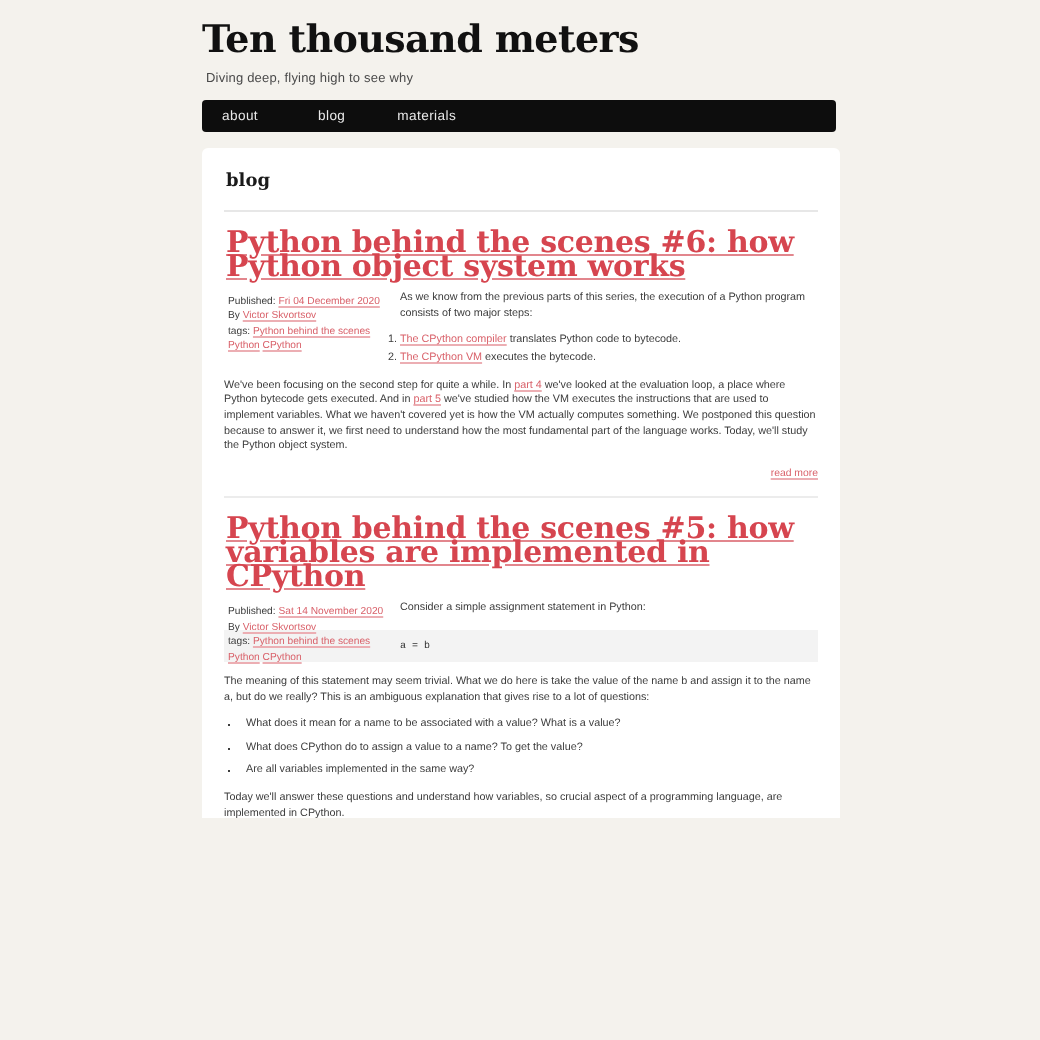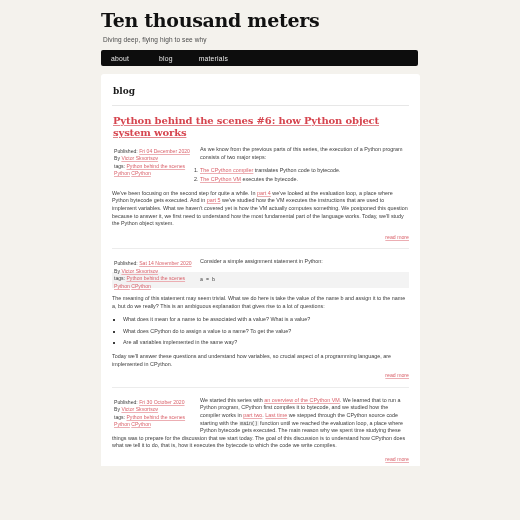--- a/index.html
+++ b/index.html
@@ -10,21 +10,21 @@
     width: 520px;
     height: 520px;
     background: #f4f2ed;
     font-family: "Liberation Sans", sans-serif;
     color: #2b2b2b;
     overflow: hidden;
   }
   .page {
     position: relative;
     width: 520px;
-    height: 466px;
+    height: 409px;
     overflow: hidden;
   }
   
   .masthead {
     padding: 8px 0 0 101px;
   }
   .site-title {
     font-family: "DejaVu Serif", serif;
     font-weight: bold;
     font-size: 19px;
@@ -79,21 +79,21 @@
   hr.sep {
     border: none;
     border-top: 1px solid #e7e7e7;
     margin: 0 0 9px 0;
   }
   
   .article { margin-bottom: 2px; }
   .article-title {
     font-family: "DejaVu Serif", serif;
     font-weight: bold;
-    font-size: 10px;
+    font-size: 15px;
     line-height: 12px;
     color: #d6454f;
     text-decoration-color: #e2868d;
     margin: 0 0 7px 1px;
     display: block;
     letter-spacing: -0.15px;
   }
   .article-body {
     position: relative;
     font-size: 5.4px;
@@ -203,20 +203,21 @@
         </div>
         <div class="readmore-row">
           <a class="readmore" href="#">read more</a>
         </div>
       </div>
     </div>
 
     <hr class="article-divider">
 
     <div class="article">
+      <a class="article-title" href="#">Python behind the scenes #5: how variables are implemented in CPython</a>
       <div class="article-body">
         <div class="meta">
           <span class="label">Published:</span>
           <a href="#">Sat 14 November 2020</a><br>
           <span class="label">By</span>
           <a href="#">Victor Skvortsov</a><br>
           <span class="label">tags:</span>
           <a href="#">Python behind the scenes</a>
           <a href="#">Python</a>
           <a href="#">CPython</a>

